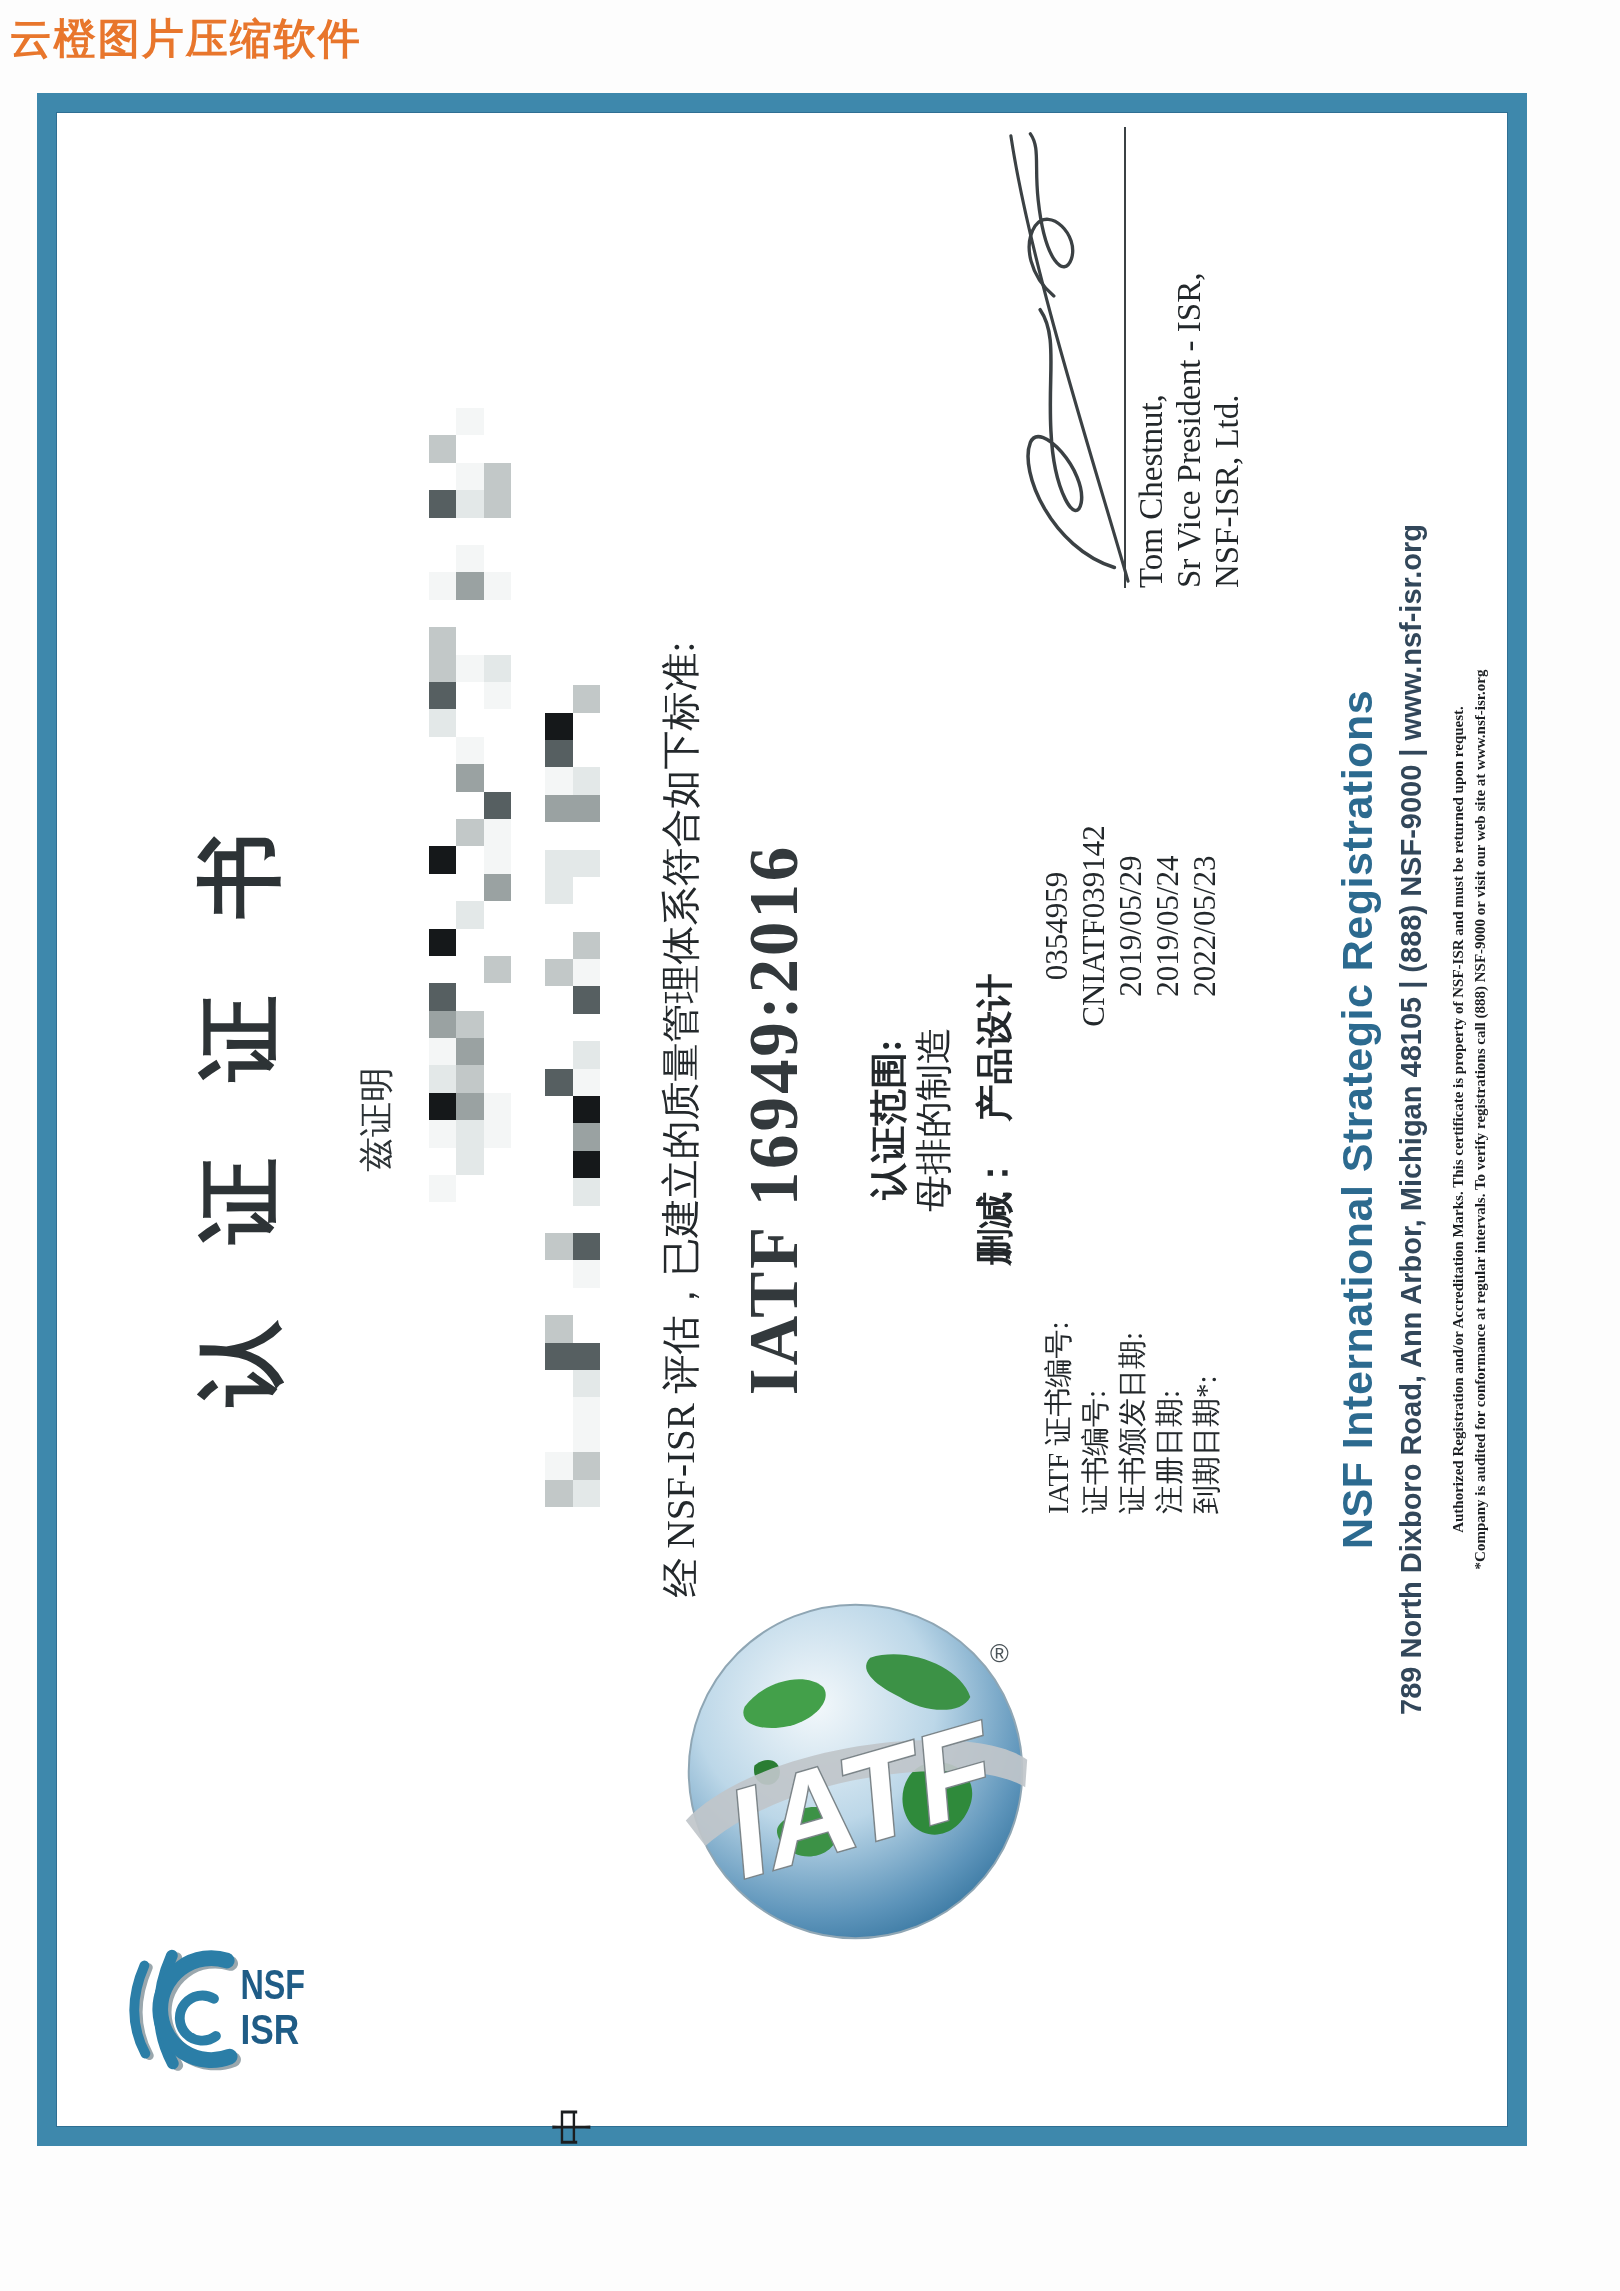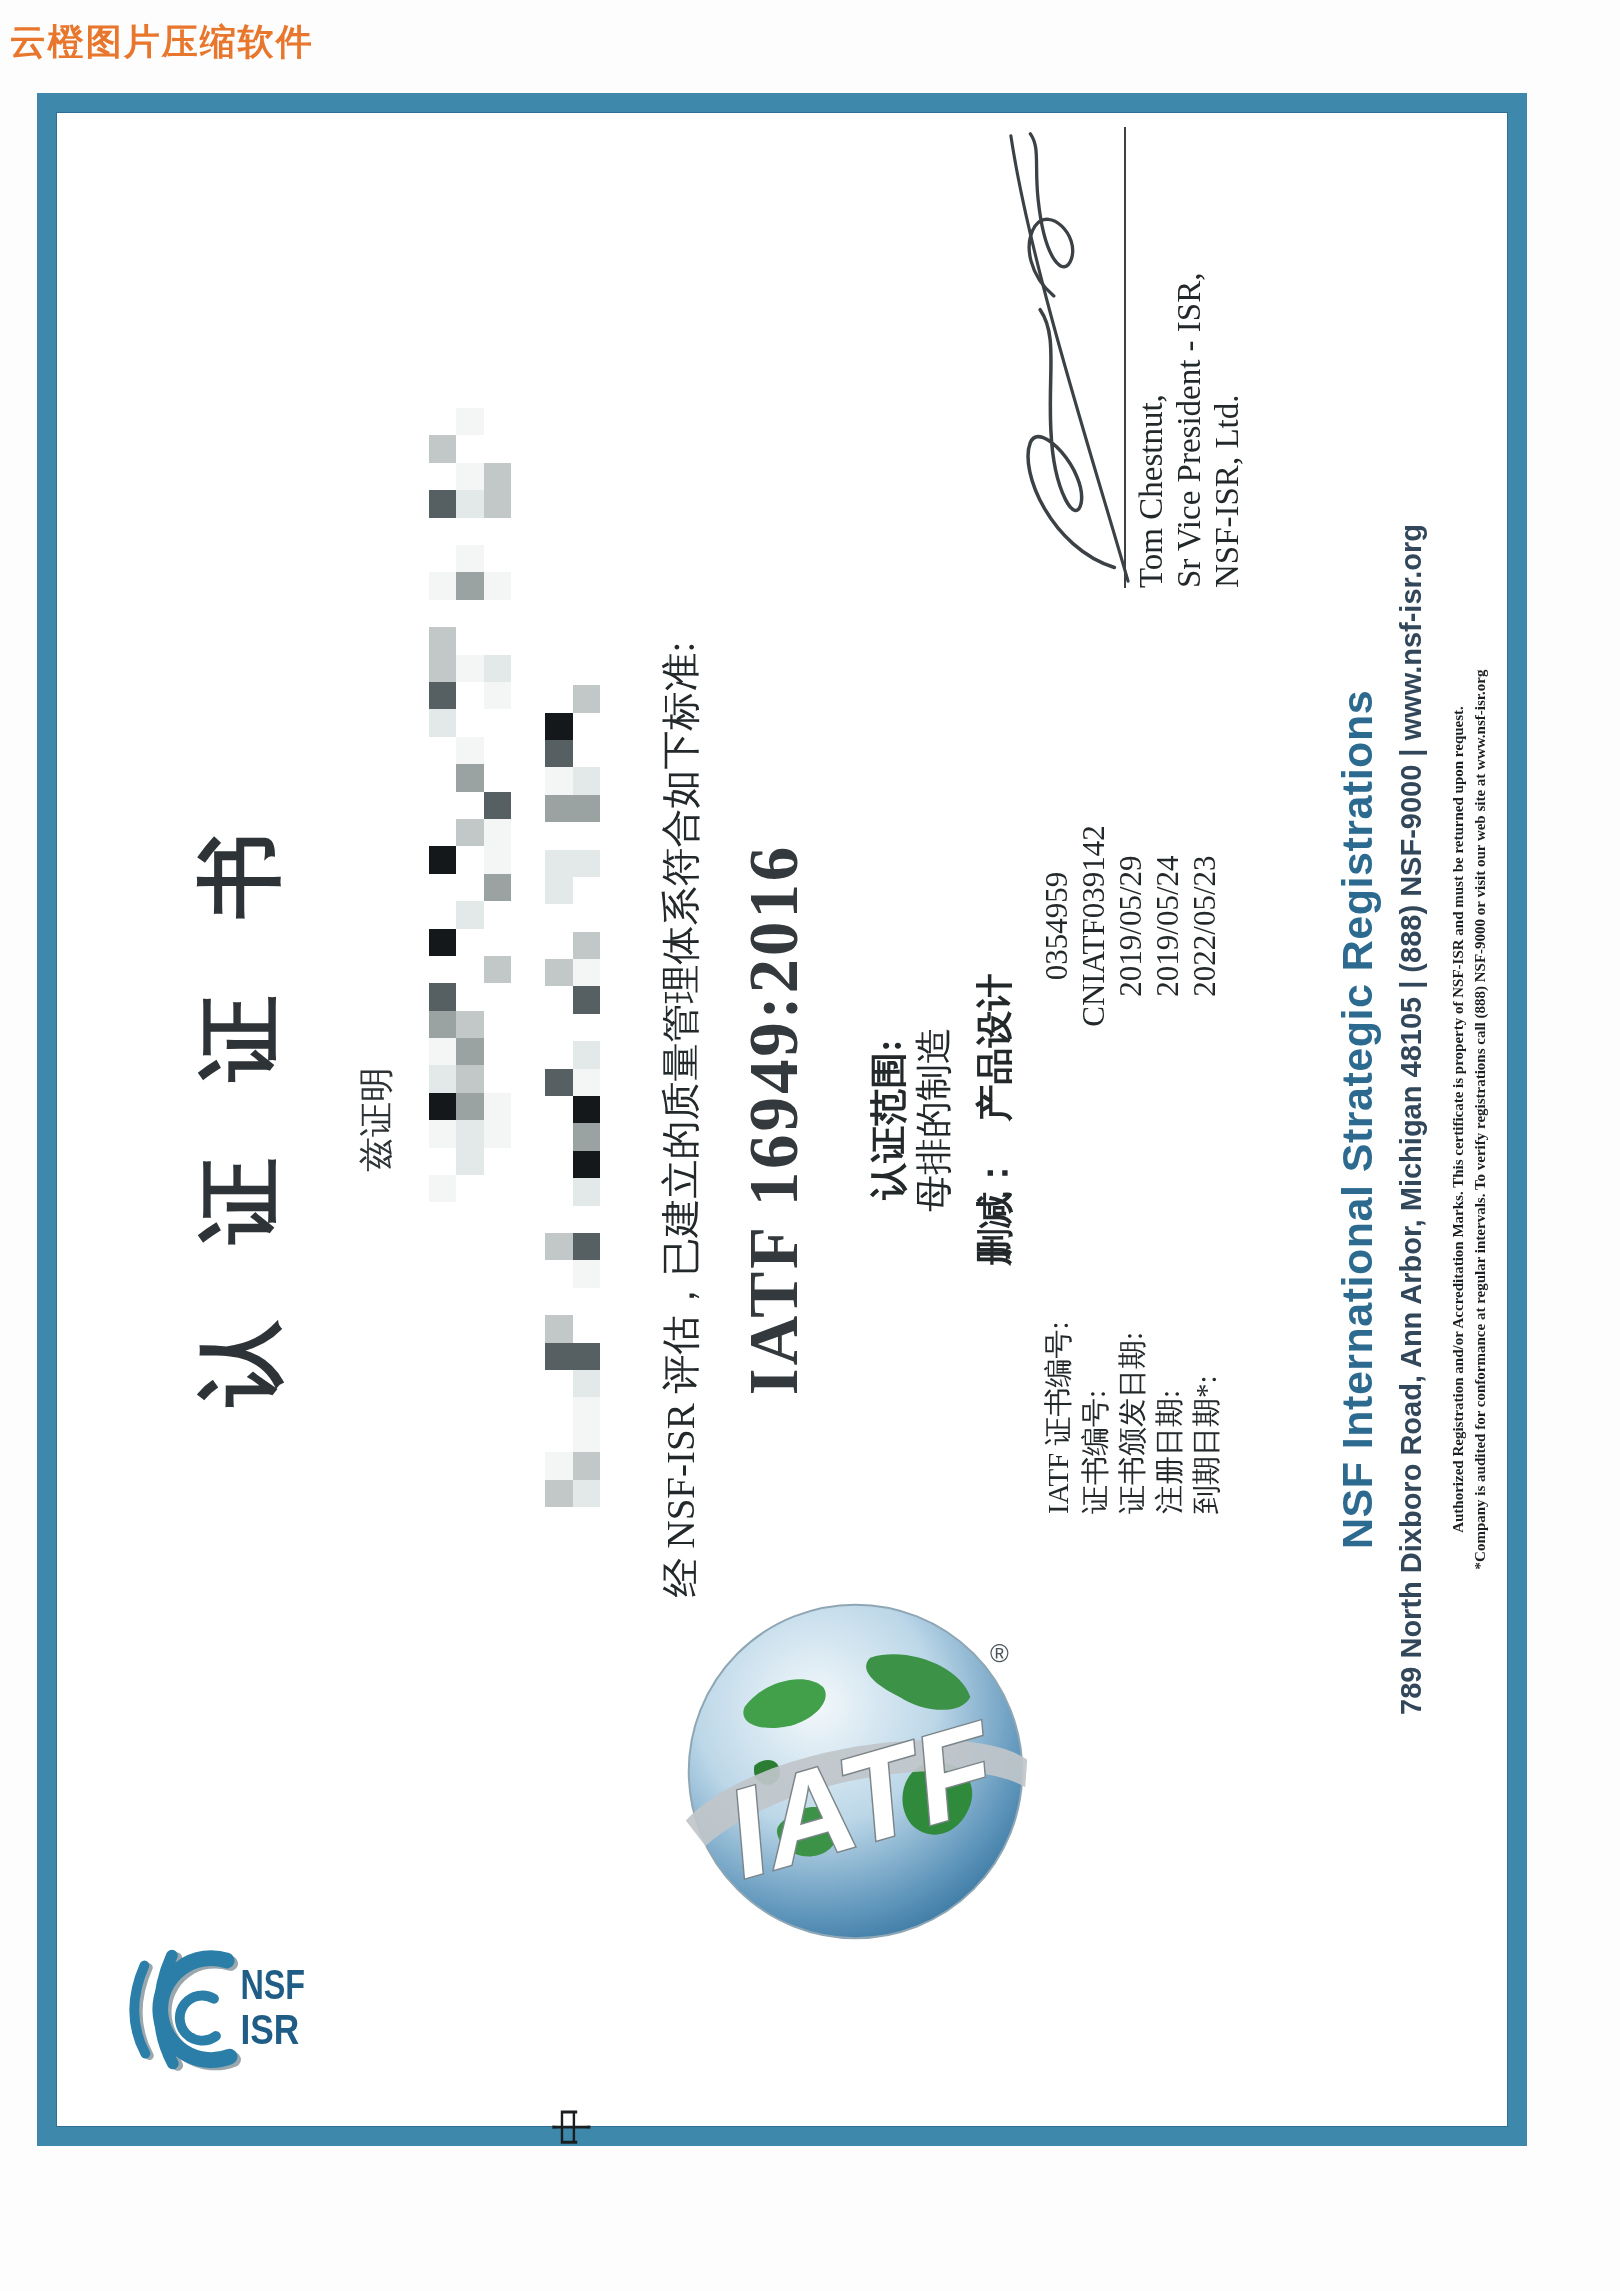--- a/index.html
+++ b/index.html
@@ -1,18 +1,18 @@
 <!DOCTYPE html>
 <html><head>
 <meta charset="utf-8">
 <style>
   html,body{margin:0;padding:0;background:#ffffff;}
   .page{position:relative;width:1620px;height:2292px;background:#fdfdfd;overflow:hidden;
         font-family:"Liberation Serif","DejaVu Serif",serif;}
-  .watermark{position:absolute;left:9.8px;top:18px;font-size:36px;font-weight:bold;
+  .watermark{position:absolute;left:9.8px;top:11px;font-size:42px;font-weight:bold;
              font-family:"Liberation Sans","DejaVu Sans",sans-serif;letter-spacing:2px;}
   
   .cert-rot-wrap{position:absolute;left:37px;top:93px;width:1490px;height:2053px;}
   .cert{position:relative;width:2053px;height:1490px;background:#ffffff;
         transform-origin:0 0;transform:rotate(-90deg) translateX(-2053px);}
   .cert-border{position:absolute;inset:0;border:19.6px solid #3e88ac;box-shadow:inset 0 0 0 1px #2f6f93;}
   .content{position:absolute;inset:0;text-align:center;color:#23282b;}
   .title{position:absolute;top:145px;left:0;right:0;font-size:86px;font-weight:bold;
          letter-spacing:0.32em;text-indent:0.32em;color:#2d3336;}
   .attest{position:absolute;top:316px;left:0;right:0;font-size:35px;color:#2d3336;}

